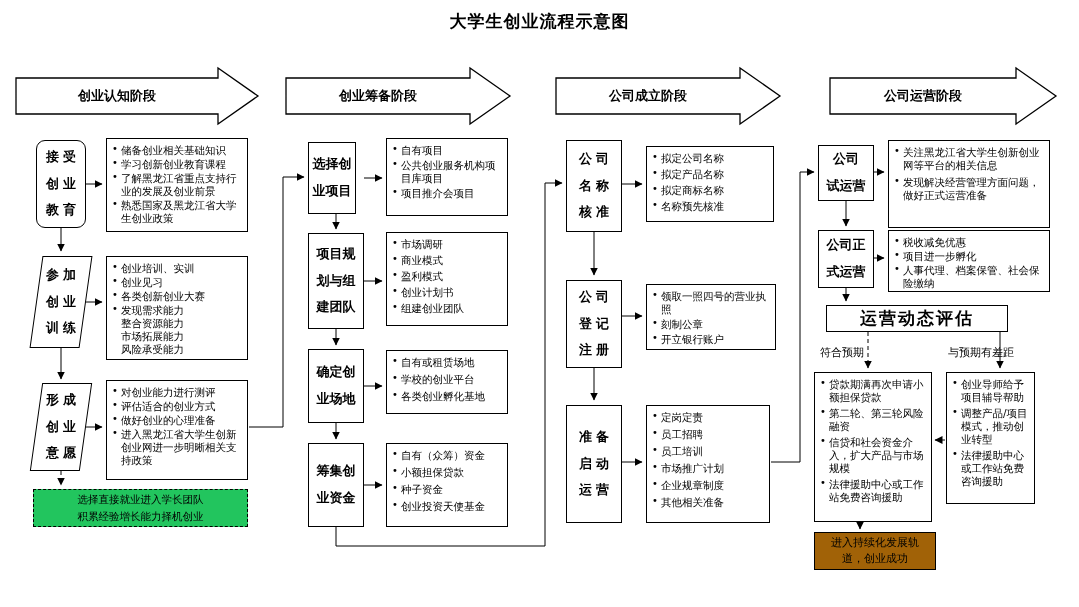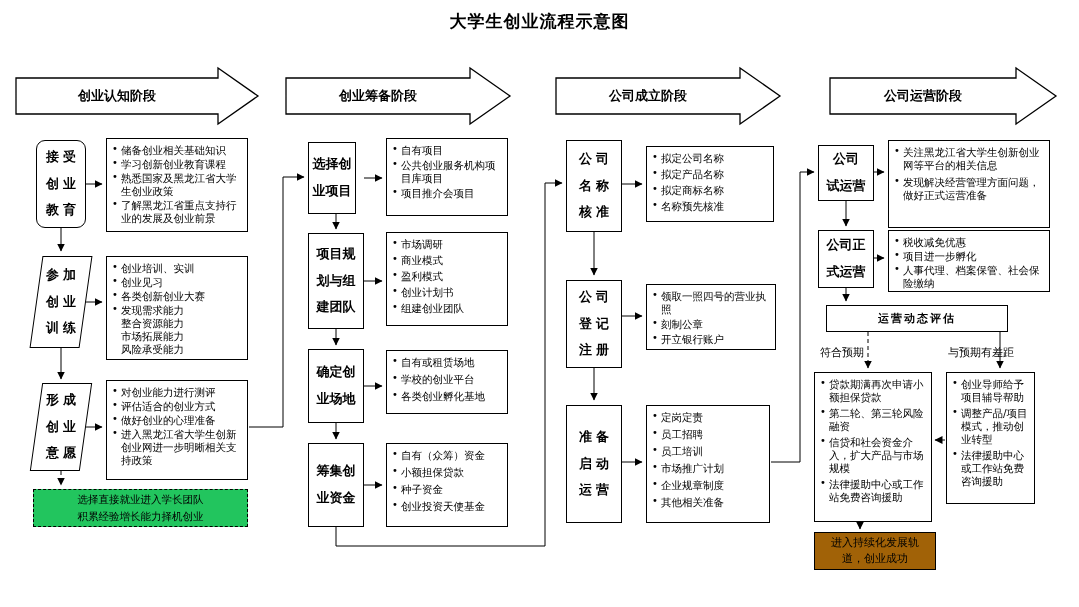--- a/index.html
+++ b/index.html
@@ -16,21 +16,21 @@
   .pgram{transform:skewX(-8deg);}
   .pgram > .vlabel{transform:skewX(8deg);}
   .items{position:absolute;border:1px solid #000;background:#fff;list-style:none;padding:5px 3px 4px 4px;font-size:10.5px;line-height:1.24;}
   .items li{position:relative;padding-left:10px;white-space:pre-line;}
   .items li::before{content:"\2022";position:absolute;left:1px;top:-1px;font-size:10px;}
   .items.s1 li{margin-bottom:1px;}
   .items.s2 li{margin-bottom:2px;}
   .items.s3 li{margin-bottom:3px;}
   .items.s4 li{margin-bottom:4px;}
   .note{position:absolute;border:1px dashed #000;background:#22c55e;display:flex;align-items:center;justify-content:center;text-align:center;font-size:10.5px;line-height:1.6;white-space:pre-line;}
-  .evalbox{position:absolute;border:1px solid #000;background:#fff;display:flex;align-items:center;justify-content:center;font-size:11px;font-weight:bold;letter-spacing:2px;}
+  .evalbox{position:absolute;border:1px solid #000;background:#fff;display:flex;align-items:center;justify-content:center;font-size:17px;font-weight:bold;letter-spacing:2px;}
   .tag{position:absolute;font-size:11px;line-height:1;}
   .finalbox{position:absolute;border:1px solid #000;background:#a16207;display:flex;align-items:center;justify-content:center;text-align:center;font-size:11px;line-height:1.5;padding:2px 6px;}
 </style>
 </head>
 <body>
 
 <div class="canvas">
 
   <svg class="overlay" viewBox="0 0 1079 607">
     <defs>
@@ -96,22 +96,22 @@
   <div class="stage-label" style="left:830px;width:186px;">公司运营阶段</div>
 
   <div class="node" style="left:36px;top:140px;width:50px;height:88px;border-radius:9px;">
     <span class="vlabel ls">接受
 创业
 教育</span>
   </div>
   <ul class="items s1" style="left:106px;top:138px;width:142px;height:94px;">
       <li>储备创业相关基础知识</li>
       <li>学习创新创业教育课程</li>
+      <li>了解黑龙江省重点支持行业的发展及创业前景</li>
       <li>熟悉国家及黑龙江省大学生创业政策</li>
-      <li>了解黑龙江省重点支持行业的发展及创业前景</li>
     </ul>
 
   <div class="node pgram" style="left:36px;top:256px;width:50px;height:92px;">
     <span class="vlabel ls">参加
 创业
 训练</span>
   </div>
   <ul class="items s1" style="left:106px;top:256px;width:142px;height:104px;">
       <li>创业培训、实训</li>
       <li>创业见习</li>

